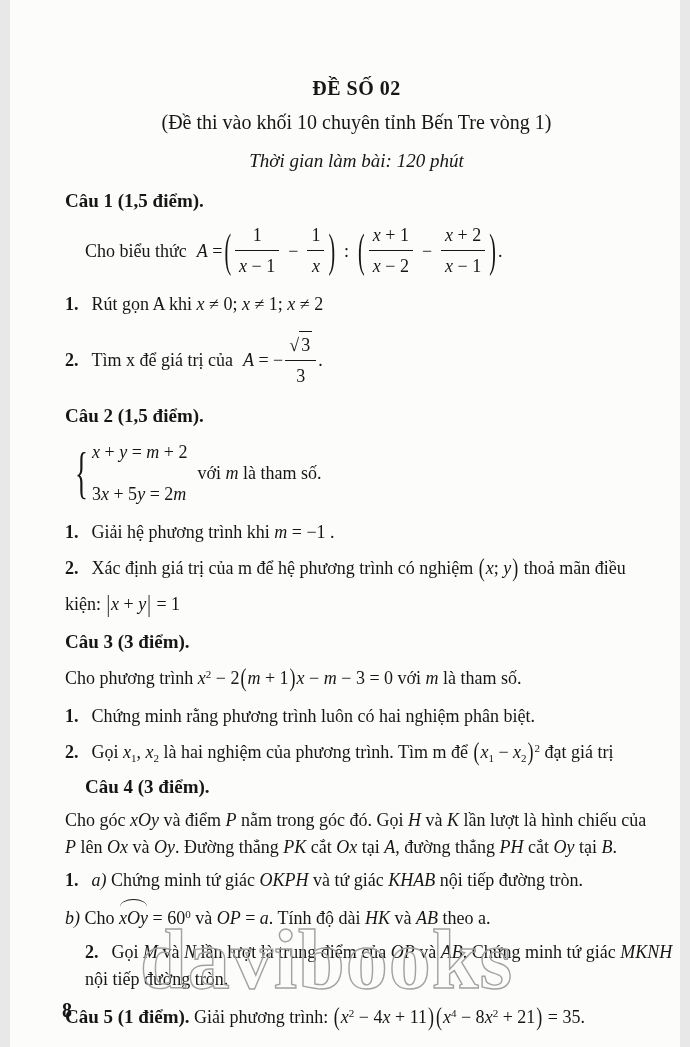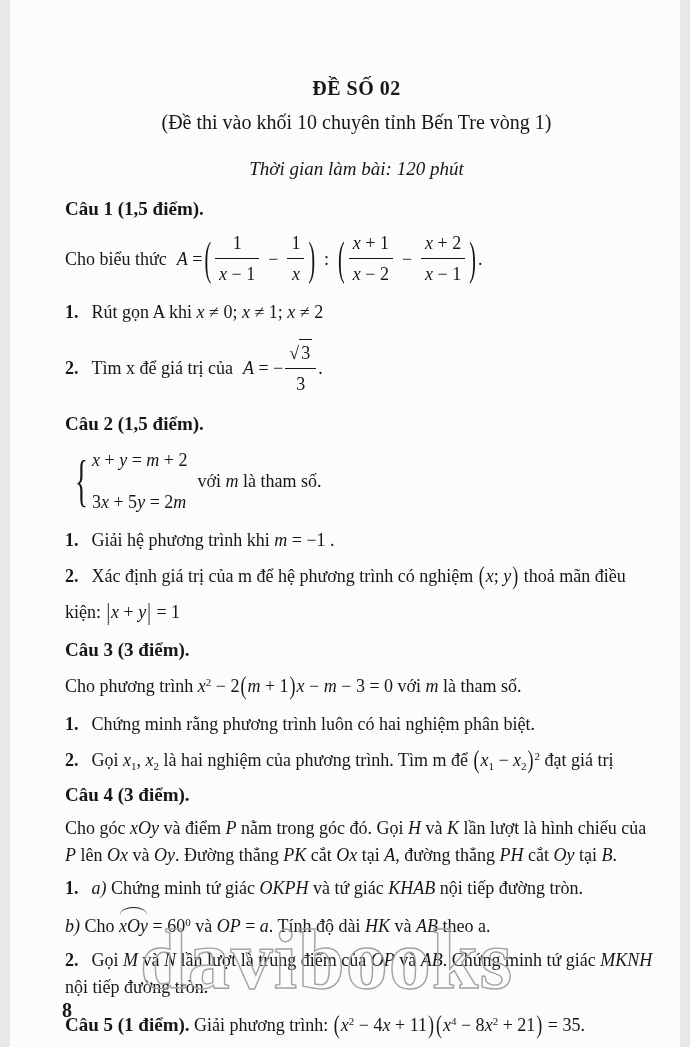--- a/index.html
+++ b/index.html
@@ -6,21 +6,21 @@
   .page{
     position:relative;width:670px;height:1047px;margin:0 auto;
     background:#fcfcfb;overflow:hidden;
     font-family:"Liberation Serif","DejaVu Serif",serif;
     color:#161616;
   }
   .content{position:relative;z-index:1;padding:74px 32px 0 55px;font-size:18px;line-height:1.45;}
   .center{text-align:center;}
   .title{font-size:20px;font-weight:bold;letter-spacing:.5px;}
   .subtitle{font-size:20px;font-weight:normal;margin-top:5px;}
-  .time{font-size:19px;font-style:italic;margin-top:18px;}
+  .time{font-size:19px;font-style:italic;margin-top:10px;}
   .cau{font-weight:bold;font-size:19px;}
   .line{white-space:nowrap;}
   .para{line-height:27px;}
   .item{display:flex;align-items:center;white-space:nowrap;}
   .item-num{font-weight:bold;margin-right:13px;flex:0 0 auto;}
   .mseg{white-space:nowrap;}
   
   .seg-r{font-style:normal;}
   .seg-i{font-style:italic;}
   .seg-bp{display:inline-block;transform:scaleY(1.42);transform-origin:50% 56%;padding:0 1px;}
@@ -43,21 +43,21 @@
   }
   .brace-xl{
     display:inline-block;transform:scaleY(2.15);transform-origin:50% 50%;
     font-size:27px;margin:0 4px 0 10px;font-weight:400;
   }
   .sys{display:inline-flex;flex-direction:column;gap:16px;margin-right:10px;}
   .sqrt-sign{display:inline-block;}
   .sqrt-arg{display:inline-block;border-top:1.4px solid #161616;padding:0 2px;}
   .gap-l{margin-left:10px;}
   
-  .mt6{margin-top:6px;}.mt8{margin-top:8px;}.mt10{margin-top:10px;}
+  .mt6{margin-top:6px;}.mt8{margin-top:8px;margin-left:20px;}.mt10{margin-top:10px;}
   .mt12{margin-top:12px;}.mt14{margin-top:14px;}
   
   .wm-main{
     position:absolute;left:130px;top:918px;z-index:2;
     font-size:84px;line-height:1;font-weight:bold;letter-spacing:1px;
     color:transparent;-webkit-text-stroke:1.4px #a2a2a2;
   }
   .wm-sub{
     position:absolute;left:234px;top:996px;z-index:2;
     font-size:40px;line-height:1;font-weight:bold;

